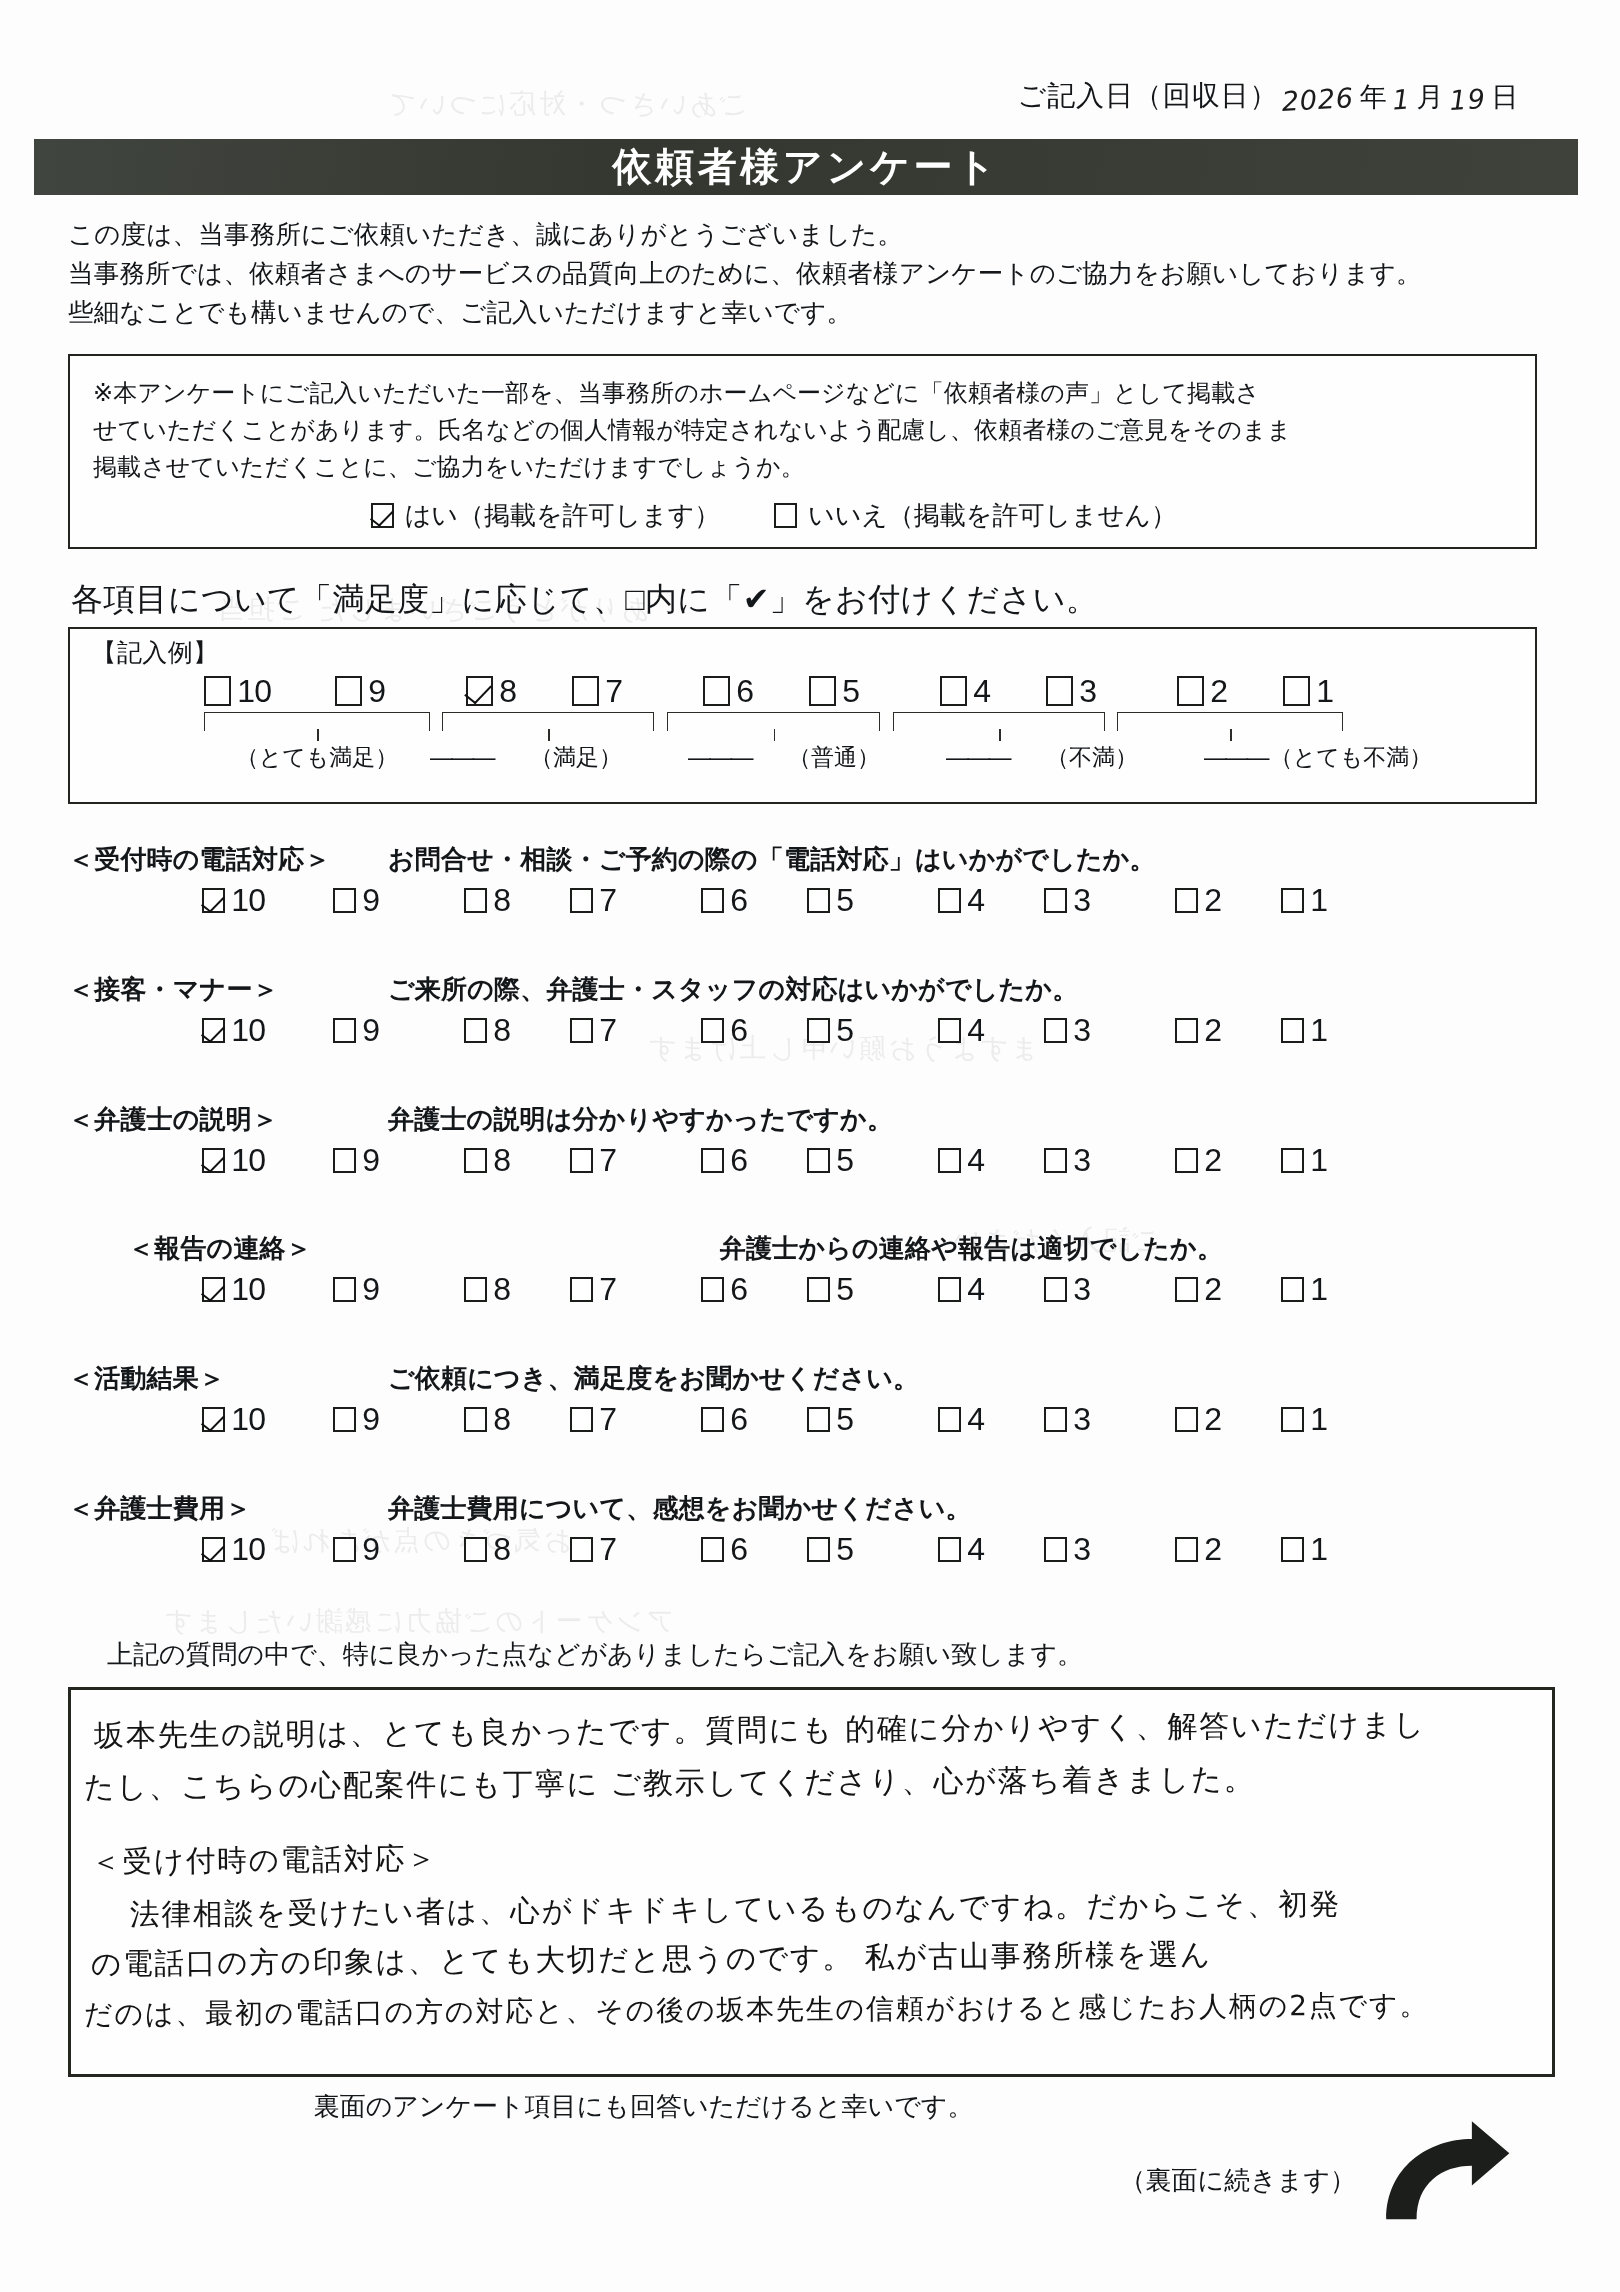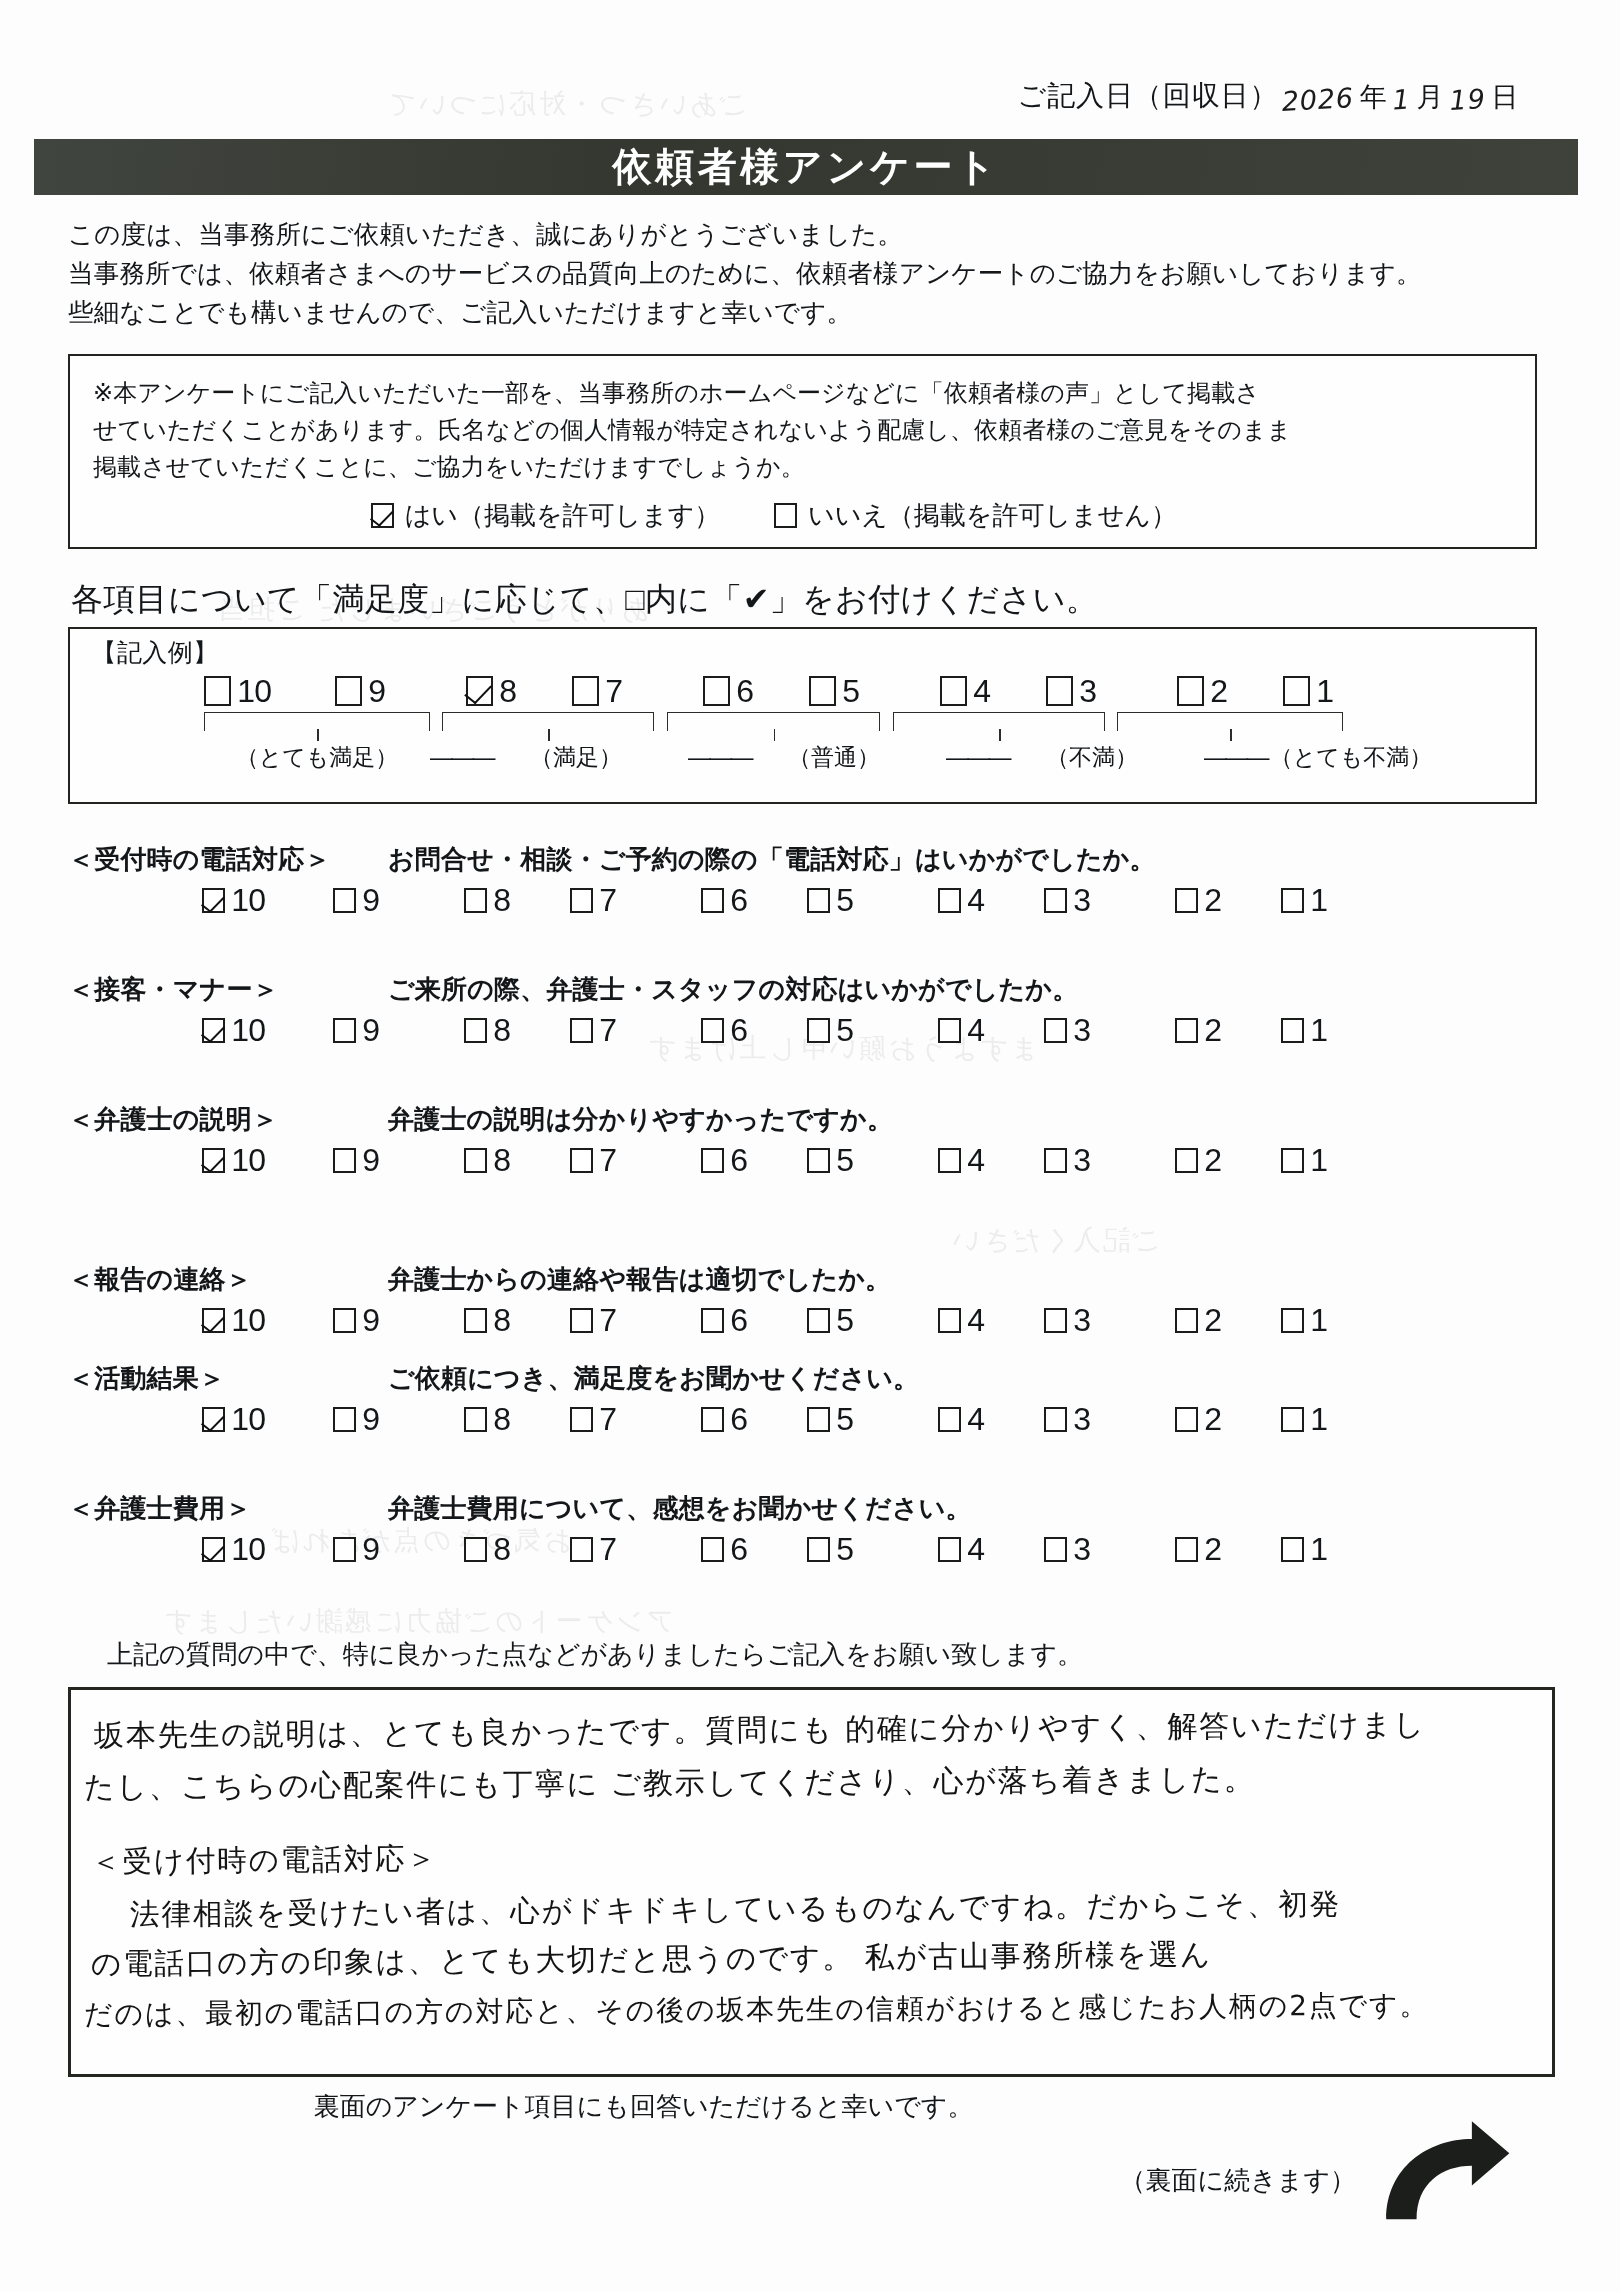--- a/index.html
+++ b/index.html
@@ -556,21 +556,21 @@
           <label class="scale-opt">
             <span class="cb"></span>
             <span class="num">2</span>
           </label>
           <label class="scale-opt">
             <span class="cb"></span>
             <span class="num">1</span>
           </label>
         </div>
       </div>
-      <div class="question" style="top: 1262px;">
+      <div class="question" style="top: 1231px; text-align: center;">
         <div class="q-head">
           <span class="q-cat">＜報告の連絡＞</span>
           <span class="q-text">弁護士からの連絡や報告は適切でしたか。</span>
         </div>
         <div class="scale-row">
           <label class="scale-opt w10">
             <span class="cb checked"></span>
             <span class="num">10</span>
           </label>
           <label class="scale-opt" style="margin-right: 25px;">

